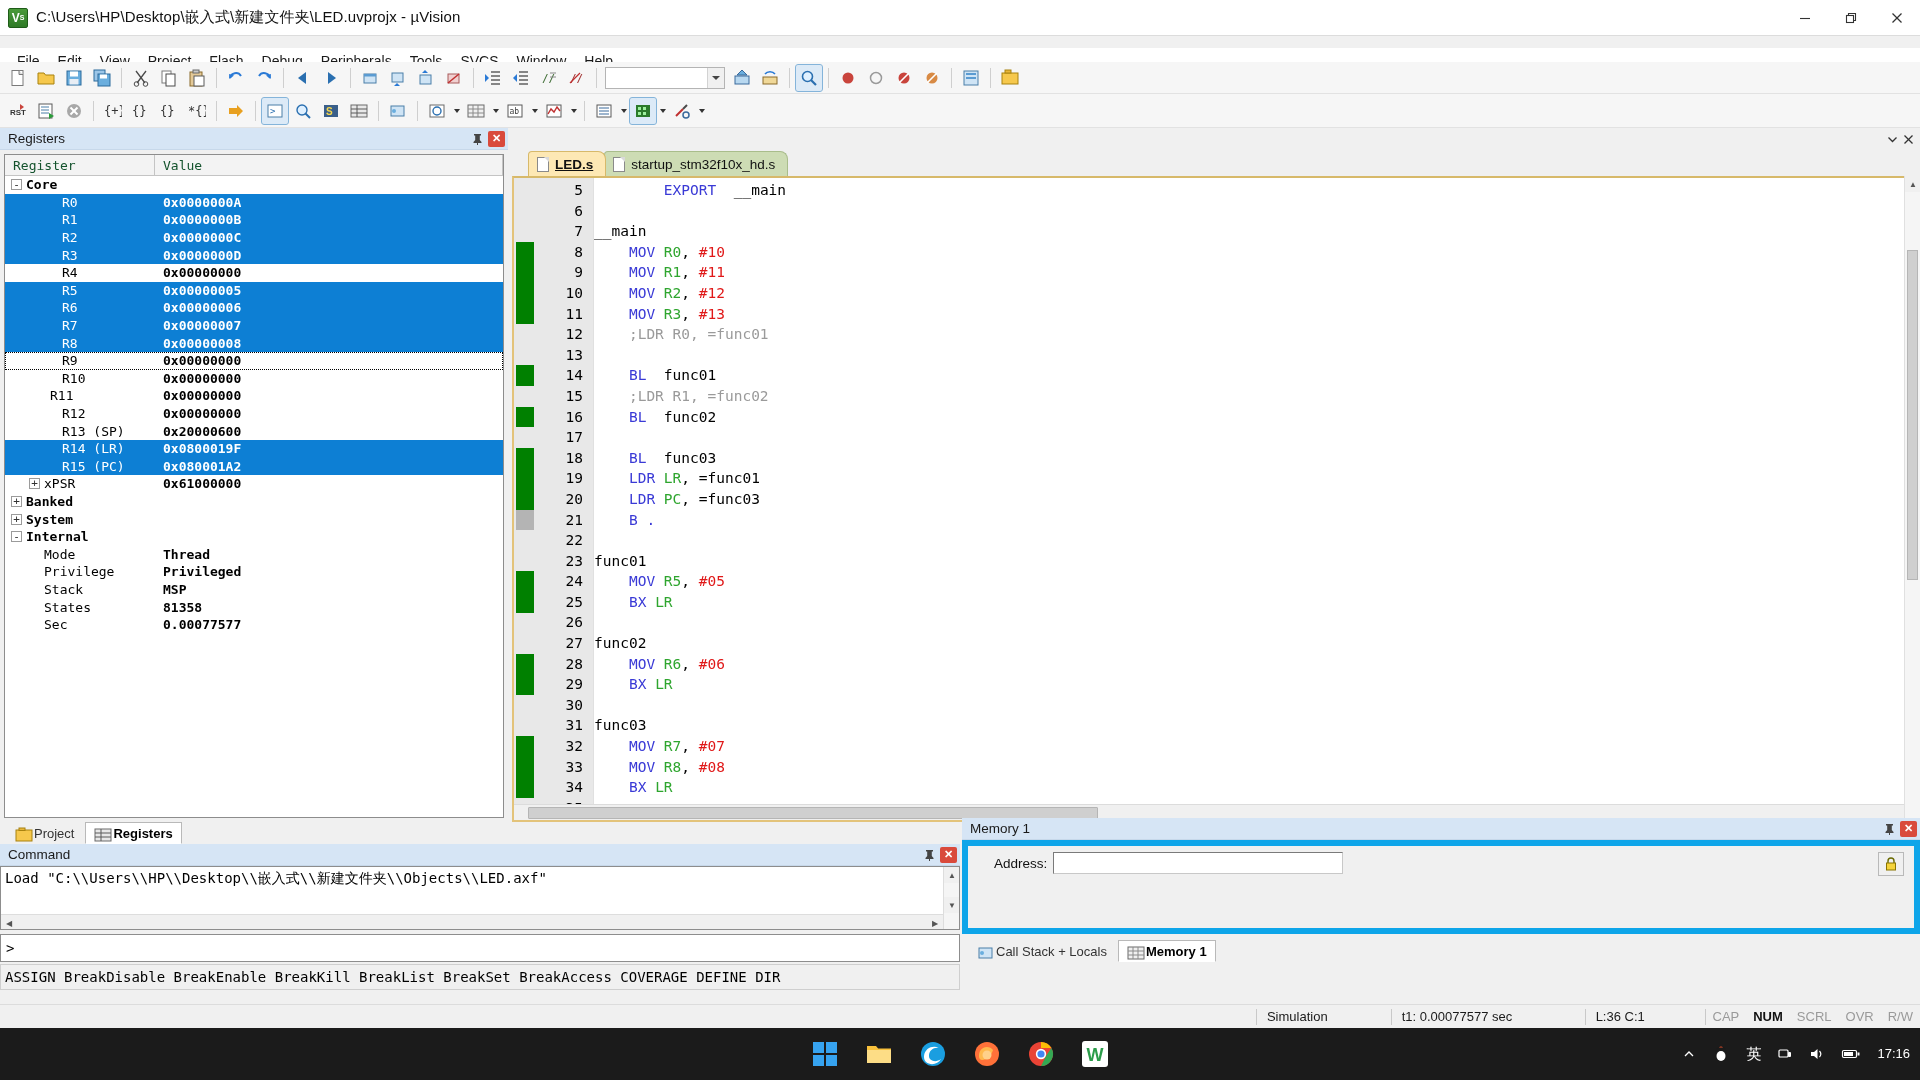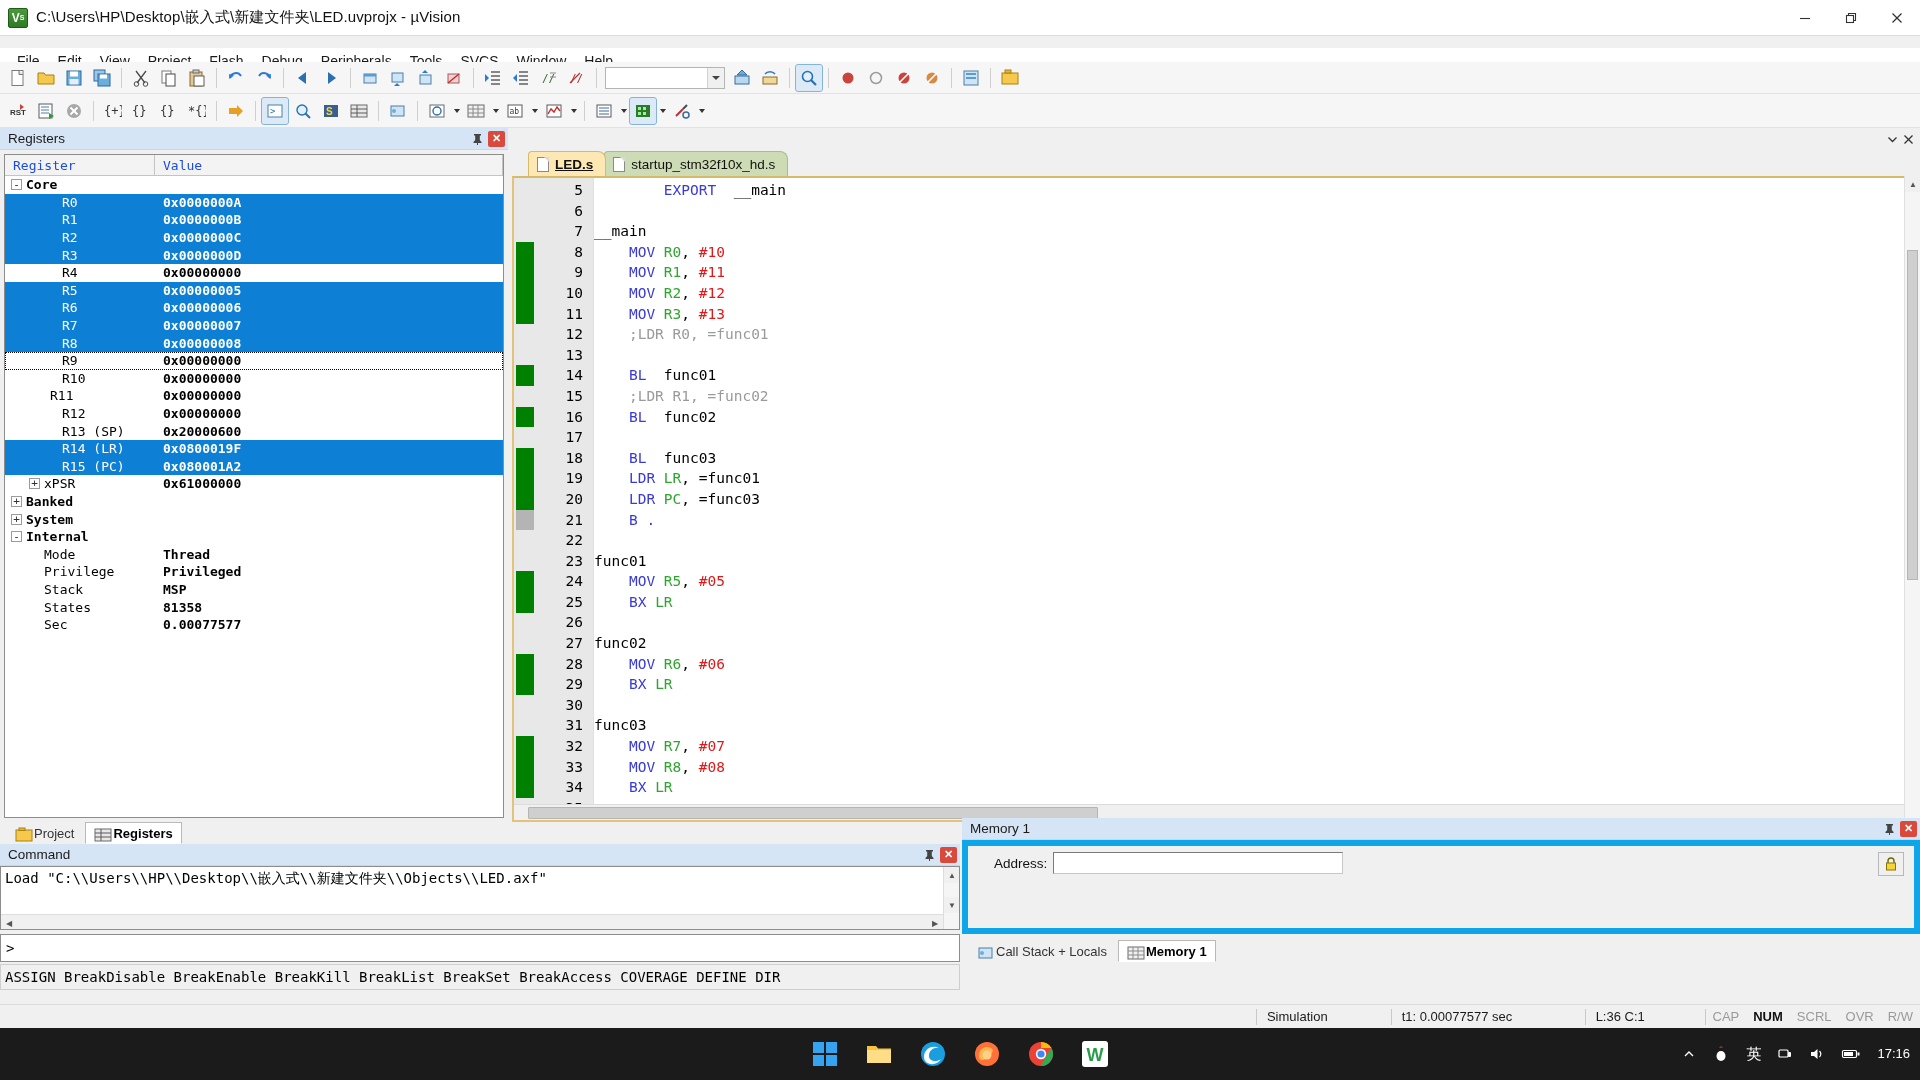--- a/index.html
+++ b/index.html
@@ -100,21 +100,21 @@
   }
   .reg-body{
     flex:1; margin:4px 4px 0 4px; background:#fff; border:1px solid #8d8d8d;
     display:flex; flex-direction:column; overflow:hidden;
   }
   .reg-head{
     display:flex; height:21px; background:#f3f3f3; border-bottom:1px solid #c4c4c4;
     font-family:"DejaVu Sans Mono", monospace; font-size:13px;
   }
   .reg-head div{
-    display:flex; align-items:center; padding-left:8px; border-right:1px solid #c4c4c4; color:#1d4ed8;
+    display:flex; align-items:center; padding-left:8px; border-right:1px solid #c4c4c4; color:#14532d;
   }
   .reg-head .c1{ width:150px; }
   .reg-head .c2{ flex:1; }
   .reg-rows{ flex:1; overflow:hidden; font-family:"DejaVu Sans Mono", monospace; font-size:13px; }
   .reg-row{ display:flex; height:17.6px; align-items:center; position:relative; white-space:nowrap; }
   .reg-row .rname{ display:flex; align-items:center; }
   .reg-row .rval{ position:absolute; left:158px;font-weight:bold; }
   .reg-row.sel{ background:#0d7fd4; color:#fff; }
   .reg-row.sel .rval{ color:#fff; }
   .reg-row.focus{ outline:1px dotted #000; outline-offset:-1px; }

